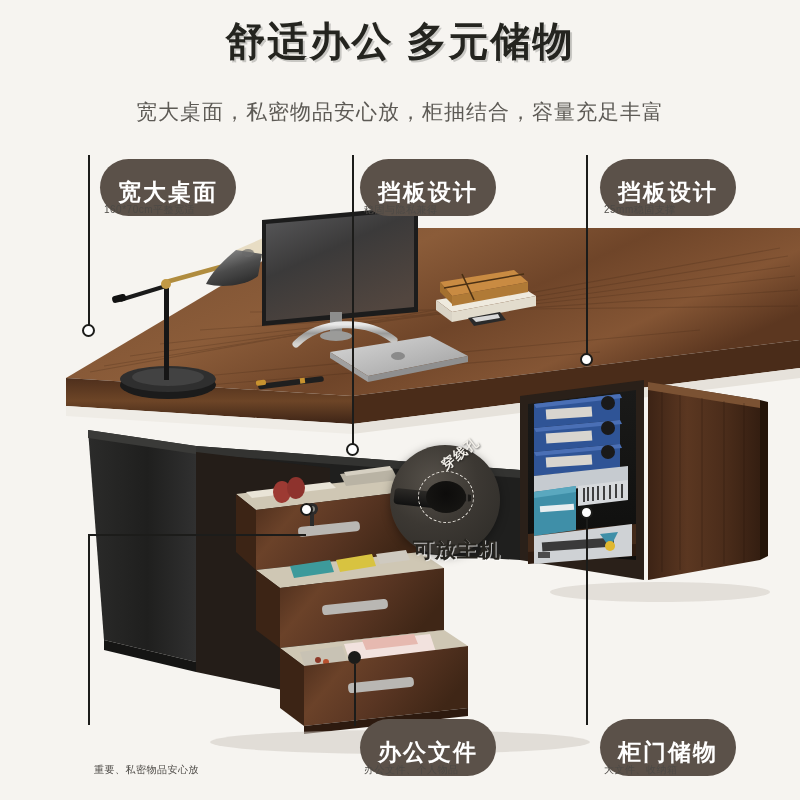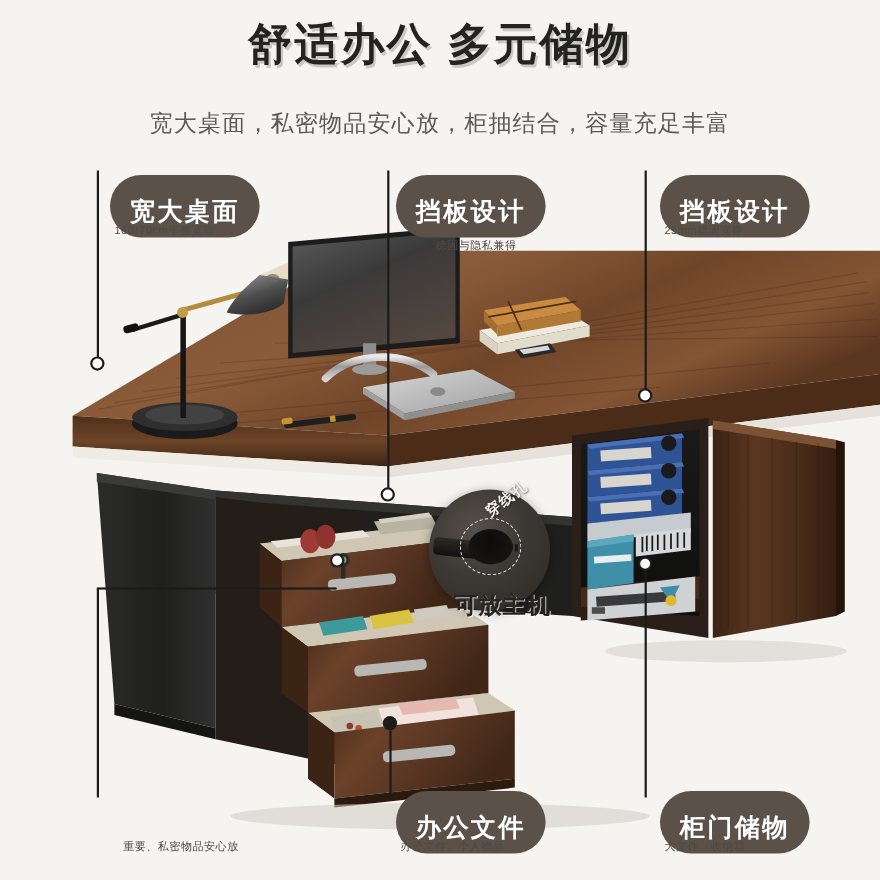--- a/index.html
+++ b/index.html
@@ -32,26 +32,26 @@
     white-space:nowrap;
   }
   .pilldesc{
     position:absolute;
     font-size:10px; color:#4d4a46; letter-spacing:.5px; white-space:nowrap;
   }
 
   .p-tl{ left:100px; top:159px; }
   .d-tl{ left:104px; top:203px; }
   .p-tm{ left:360px; top:159px; }
-  .d-tm{ left:364px; top:216px;margin-left:32px; }
+  .d-tm{ left:364px; top:203px; }
   .p-tr{ left:600px; top:159px; }
   .d-tr{ left:604px; top:203px; }
 
   .p-bl{ left:100px; top:719px; }
-  .d-bl{ left:112px; top:763px; }
+  .d-bl{ left:94px; top:763px; }
   .p-bm{ left:360px; top:719px; }
   .d-bm{ left:364px; top:763px; }
   .p-br{ left:600px; top:719px; }
   .d-br{ left:604px; top:763px; }
 
   
   .vline{ position:absolute; width:1.6px; background:#1c1c1a; }
   .dot-ring{
     position:absolute; width:13px; height:13px; border-radius:50%;
     background:#fff; border:2.5px solid #1c1c1a;

